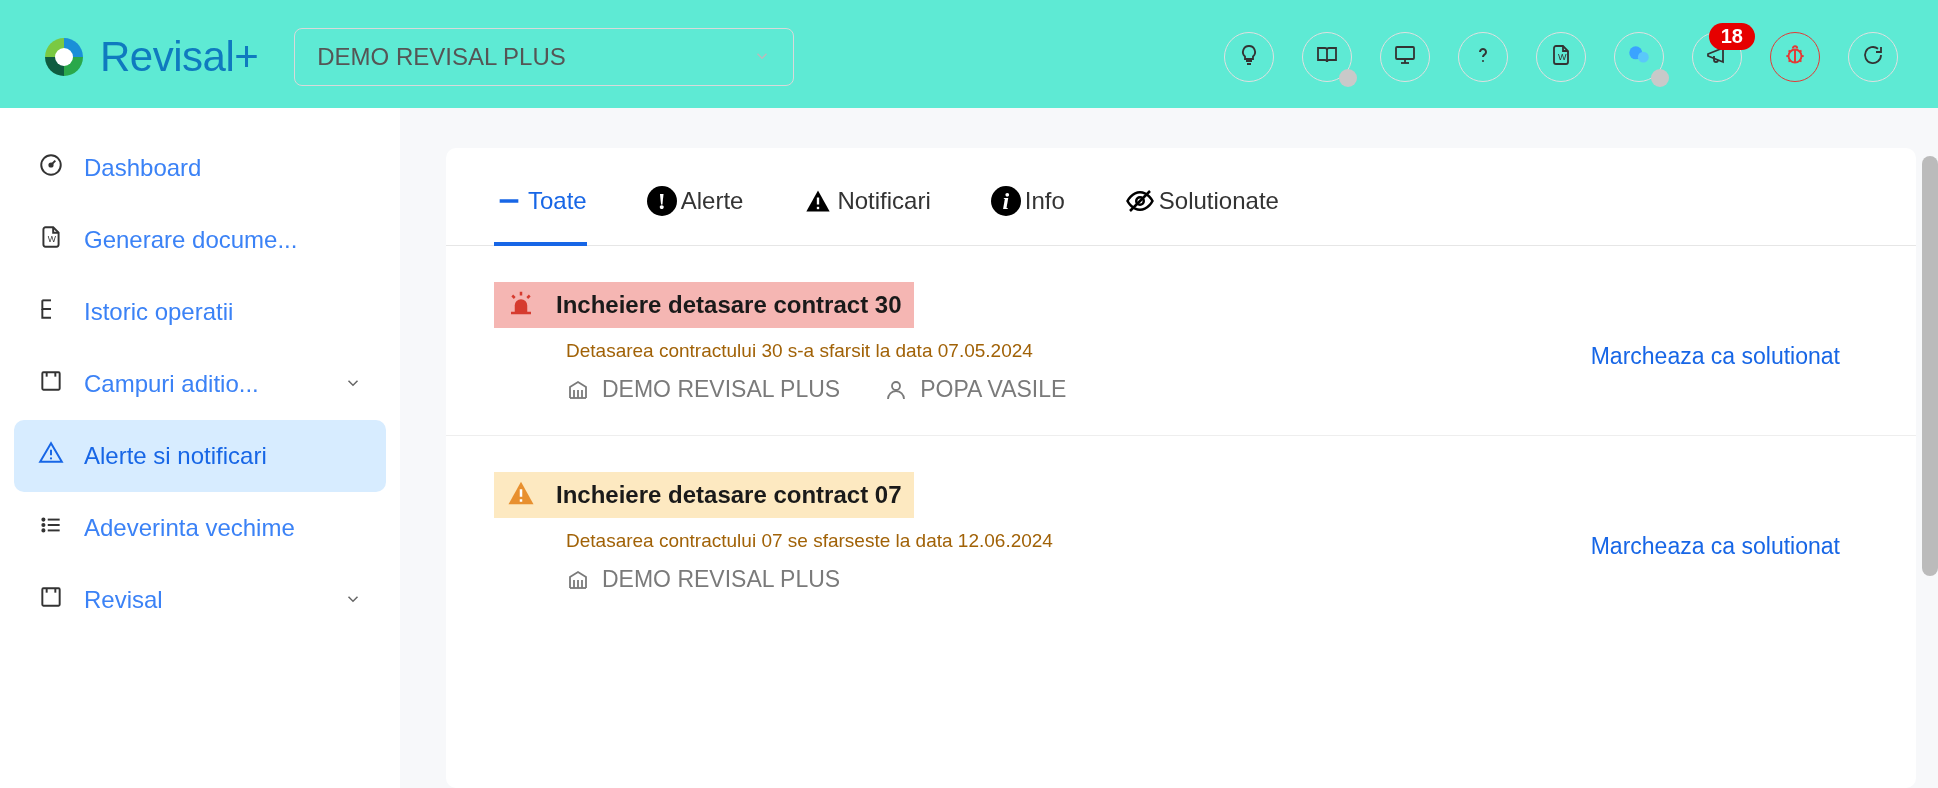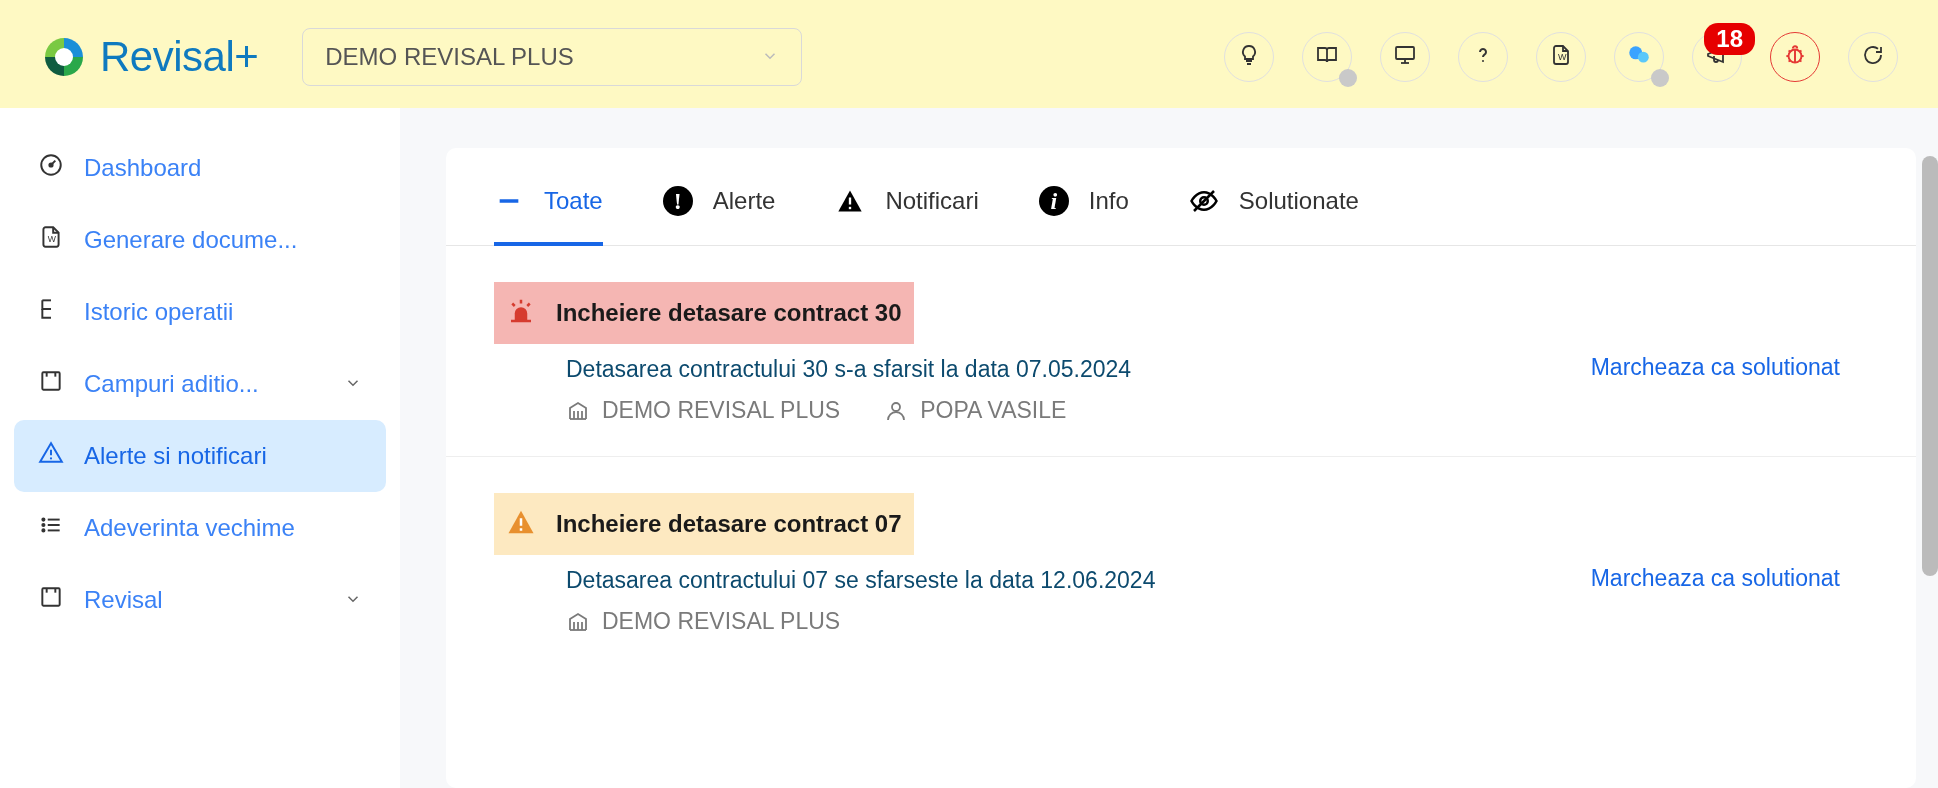--- a/index.html
+++ b/index.html
@@ -10,22 +10,22 @@
     height: 788px;
     overflow: hidden;
     color: #1a1a1a;
   }
 
   
   .header {
     display: flex;
     align-items: center;
     padding: 28px 40px 22px 40px;
-    gap: 24px;
-    background: #fef9c3;
+    gap: 16px;
+    background: #5eead4;
     justify-content: flex-end;
   }
   .logo {
     display: flex;
     align-items: center;
     gap: 12px;
     font-size: 42px;
     font-weight: 400;
     color: #0f7abf;
     letter-spacing: -0.5px;
@@ -71,21 +71,21 @@
     height: 18px;
     border-radius: 50%;
     background: #c9c9c9;
   }
   .badge {
     position: absolute;
     top: -10px;
     right: -14px;
     background: #e60000;
     color: #fff;
-    font-size: 24px;
+    font-size: 20px;
     font-weight: 600;
     border-radius: 14px;
     padding: 2px 12px;
   }
 
   
   .layout { display: flex; }
   .sidebar {
     width: 400px;
     padding: 24px 14px 0 14px;
@@ -126,21 +126,21 @@
   
   .tabs {
     display: flex;
     gap: 60px;
     padding: 0 48px;
     border-bottom: 1px solid #e6e6e6;
   }
   .tab {
     display: flex;
     align-items: center;
-    gap: 20px;
+    gap: 4px;
     font-size: 24px;
     color: #333;
     padding: 10px 0 26px 0;
     cursor: pointer;
     border-bottom: 4px solid transparent;
     margin-bottom: -1px;
   }
   .tab.active {
     color: #1766e6;
     border-bottom-color: #1766e6;
@@ -156,25 +156,25 @@
     border-radius: 50%;
     background:#000;
     color:#fff;
     font-weight:700;
     font-family: Georgia, serif;
   }
 
   
   .item { padding: 36px 48px 32px 48px; border-bottom: 1px solid #eee; display:flex; }
   .item-left { flex:1; }
-  .title-line { display:flex; align-items:center; gap:20px; padding:14px 12px; width:max-content; }
+  .title-line { display:flex; align-items:center; gap:20px; padding:6px 12px; width:max-content; }
   .title-line.red { background:#f5b6b3; }
   .title-line.yellow { background:#fde9c1; }
   .title-text { font-size:24px; font-weight:700; color:#1a1a1a; }
-  .desc { margin-top:12px; margin-left:72px; font-size:23px; color:#0c4a6e; }
+  .desc { margin-top:12px; margin-left:72px; font-size:19px; color:#a16207; }
   .meta { margin-top:14px; margin-left:72px; display:flex; gap:44px; font-size:23px; color:#7a7a7a; }
   .meta span { display:flex; align-items:center; gap:12px; }
   .action-btn { color:#1766e6; font-size:23px; cursor:pointer; align-self:center; padding-right:28px;margin-top:28px; }
 
   .scrollbar {
     width: 16px;
     margin-left: 2px;
   }
   .scroll-thumb {
     background:#bbb;

